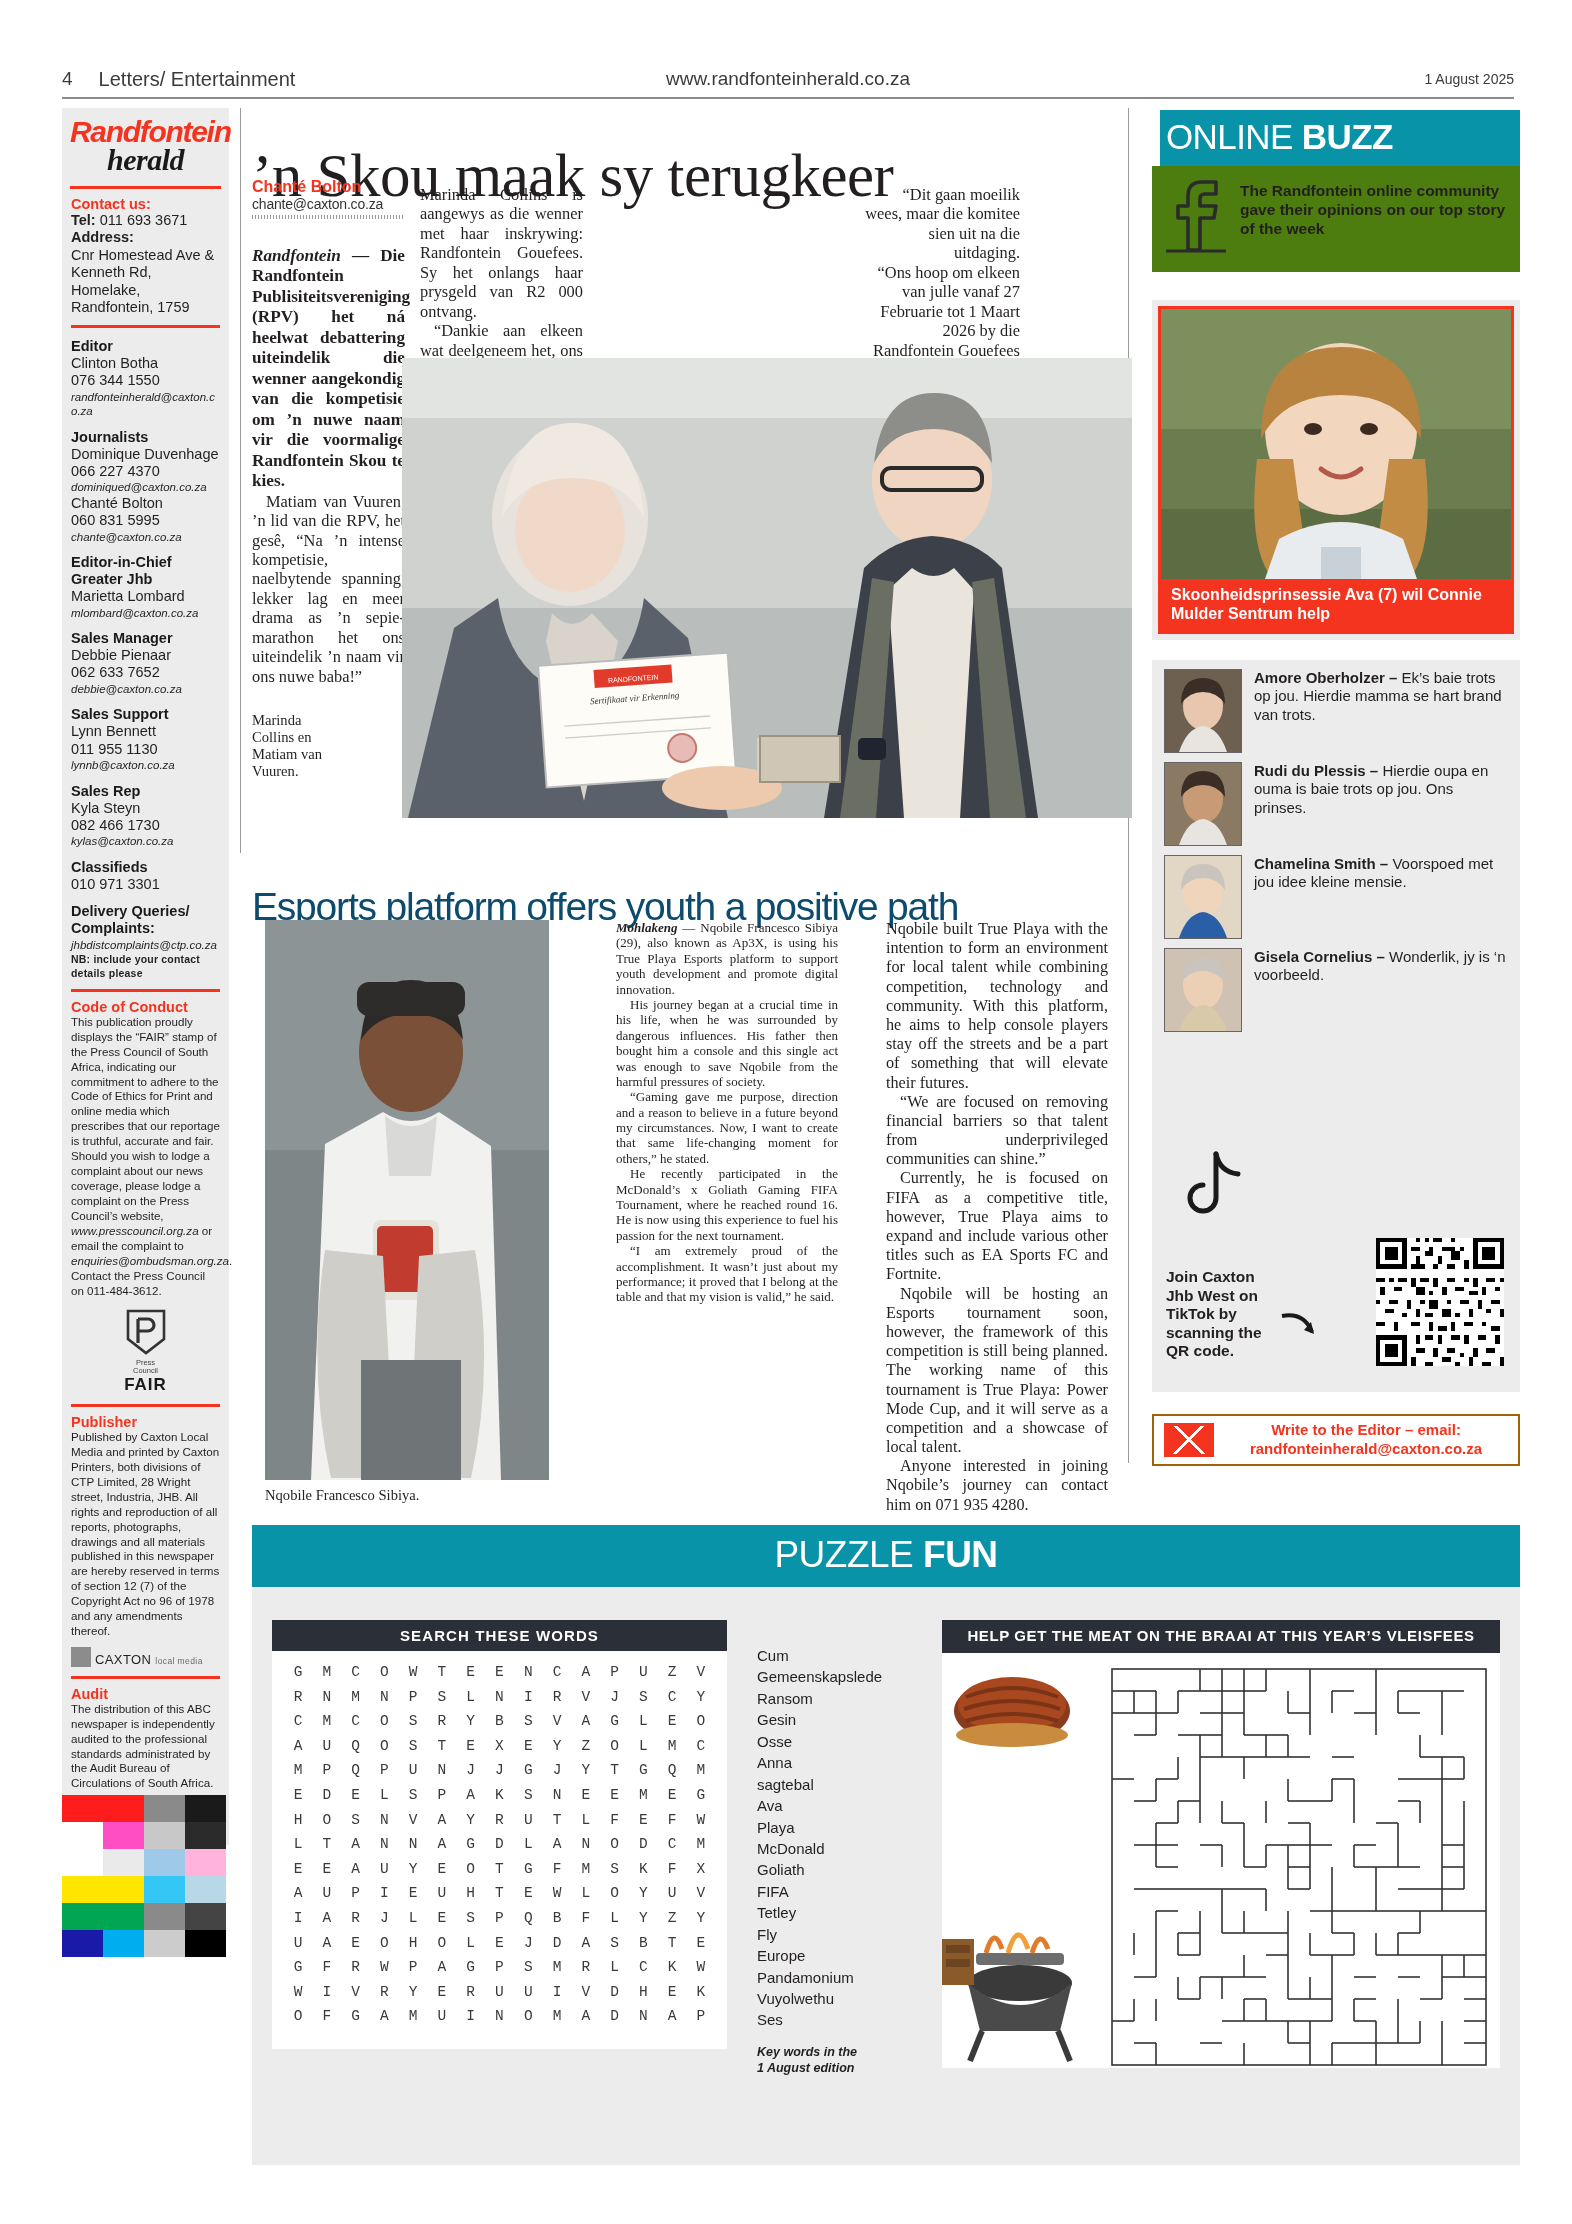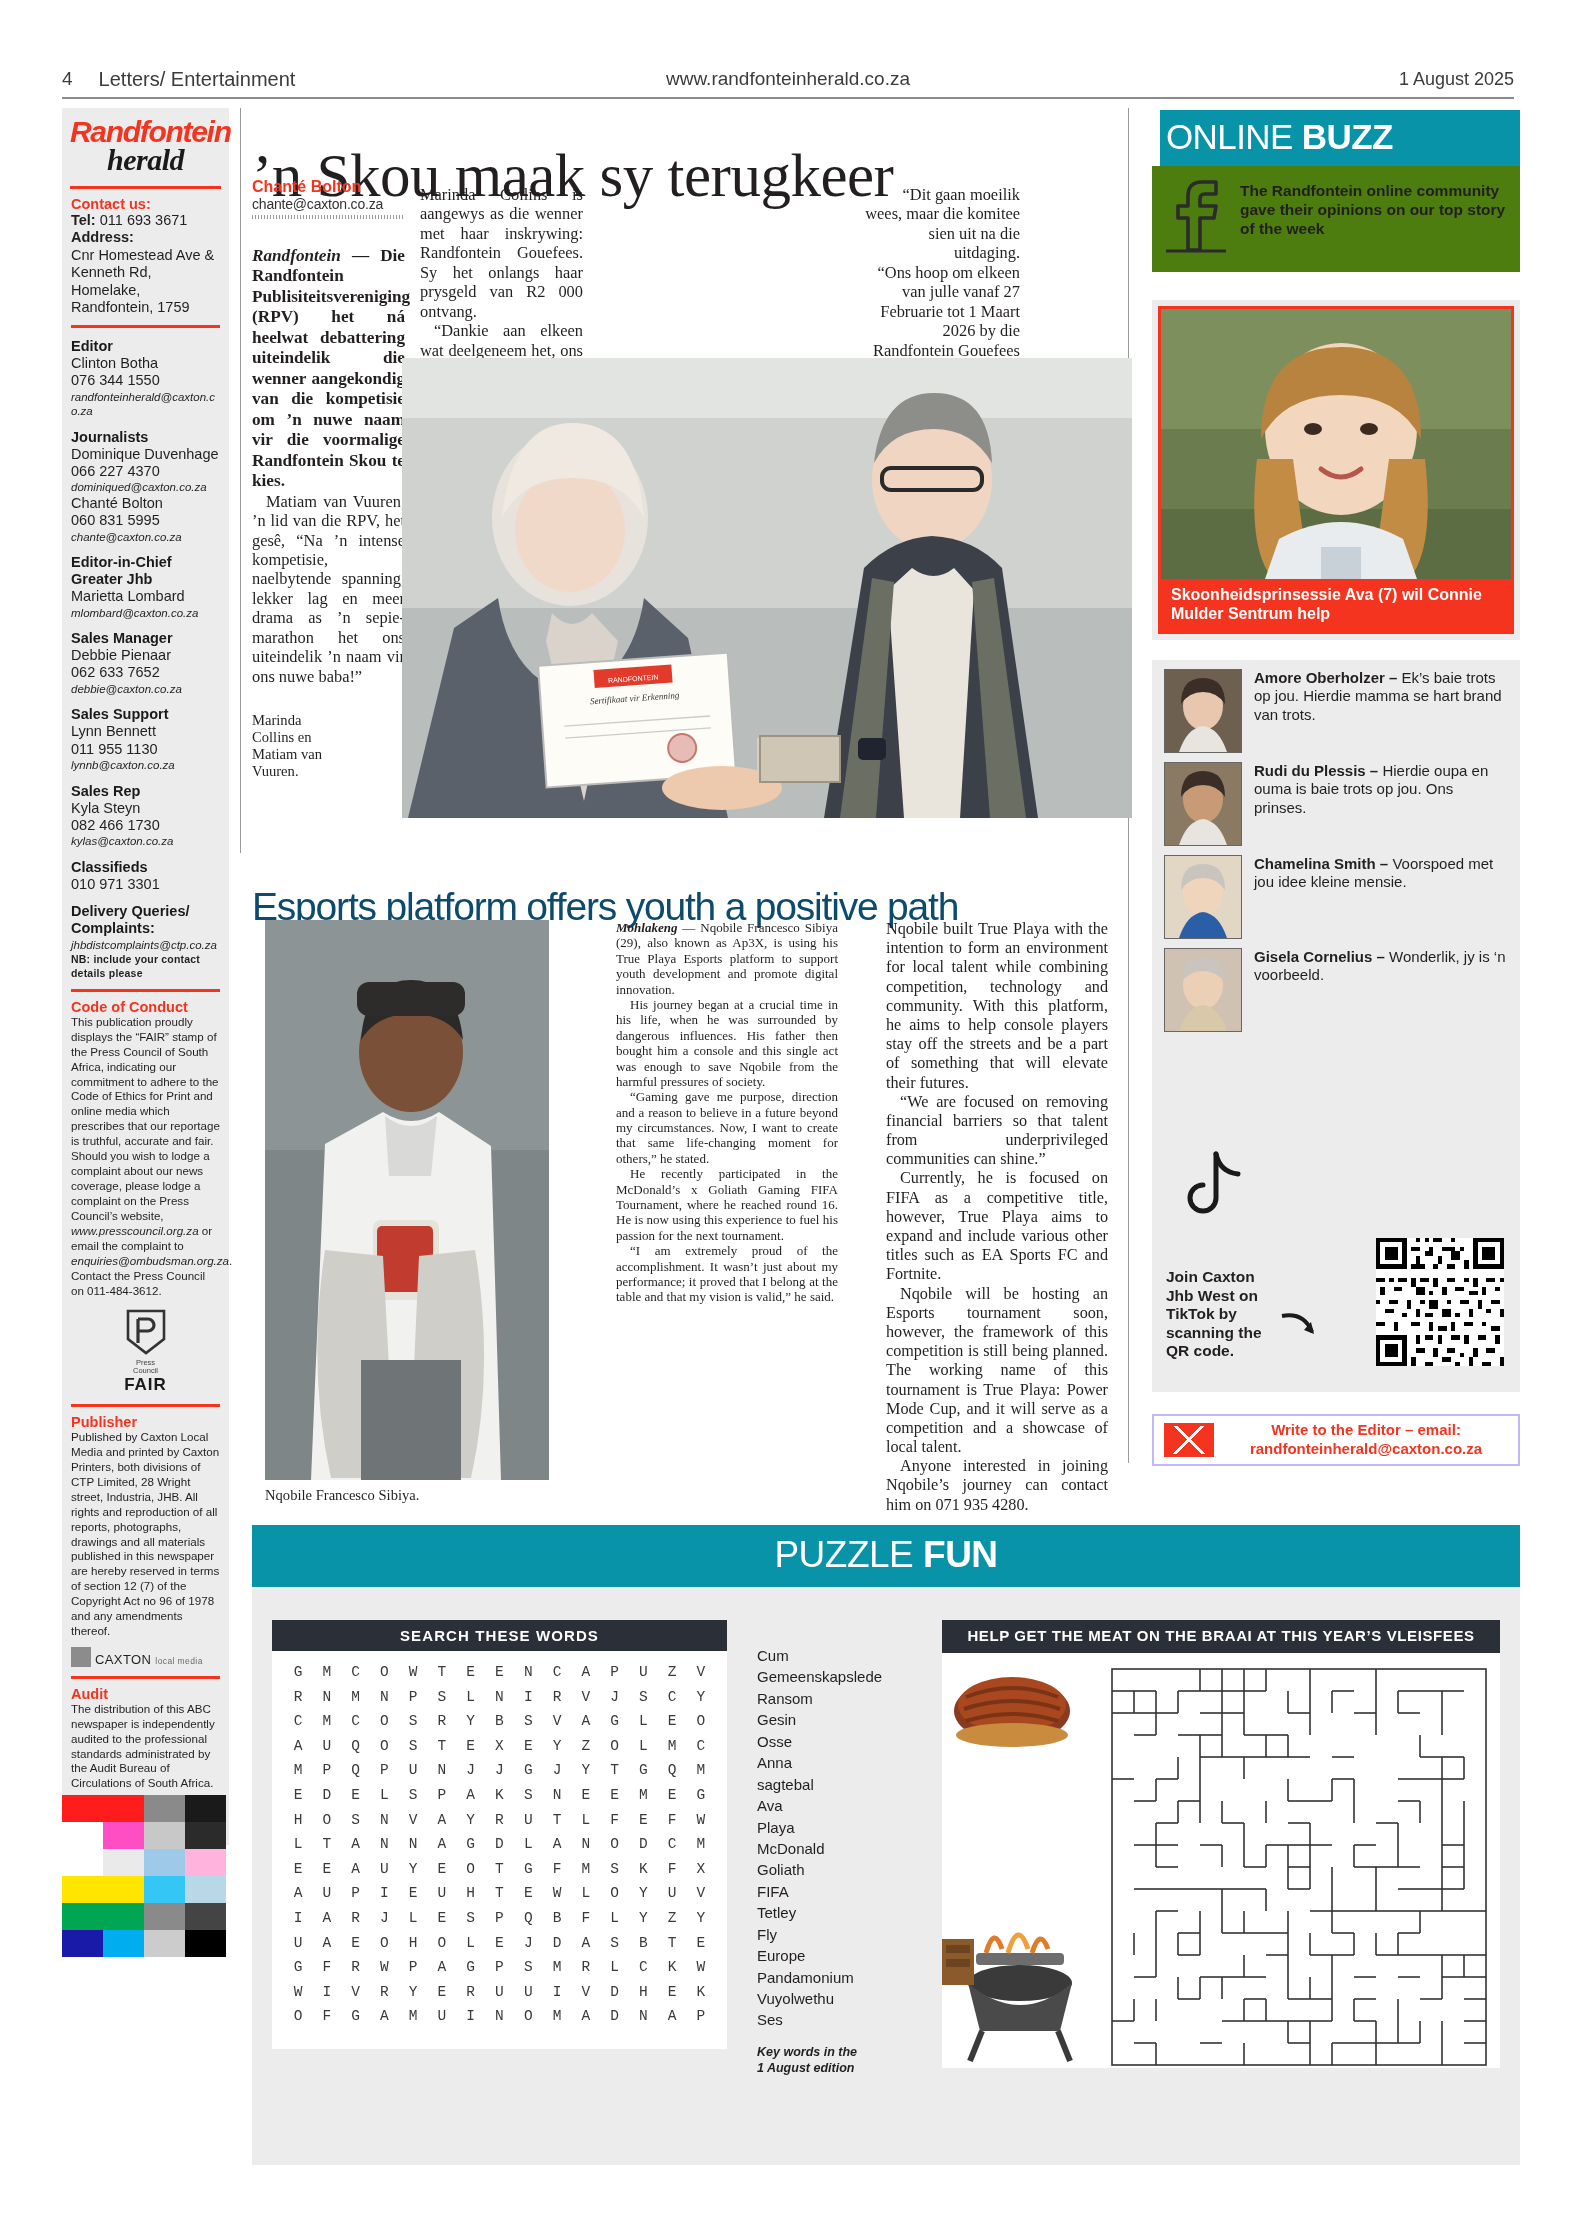--- a/index.html
+++ b/index.html
@@ -15,21 +15,21 @@
   .page { position:relative; width:1572px; height:2224px; }
 
   
   .topbar {
     position:absolute; left:62px; top:62px; width:1452px; height:34px;
     display:flex; align-items:center; font-size:19px; color:#3b3b3b;
   }
   .topbar .pg { font-size:19px; margin-right:26px; color:#3b3b3b;}
   .topbar .sect { font-size:20px; }
   .topbar .url { position:absolute; left:50%; transform:translateX(-50%); font-size:19px; }
-  .topbar .date { position:absolute; right:0; font-size:18px; }
+  .topbar .date { position:absolute; right:0; font-size:14px; }
   .rule-top { position:absolute; left:62px; top:97px; width:1452px; height:1.5px; background:#8b8b8b; }
 
   
   .sidebar {
     position:absolute; left:62px; top:108px; width:167px;
     background:#ececec; padding:0 0 8px 0;
   }
   .logo-box { background:#ececec; padding:10px 8px 6px 8px; text-align:center; }
   .logo-rand {
     font-family:"Liberation Sans", sans-serif;
@@ -112,21 +112,21 @@
   .cmt-img { width:78px; height:84px; flex:0 0 78px; border:1px solid #666; overflow:hidden; position:relative; }
   .cmt-txt { font-size:15px; line-height:1.22; }
   .cmt-txt b { font-weight:bold; }
   .hero-cap { background:#f4341f; color:#fff; font-weight:bold; font-size:16px; line-height:1.17; padding:7px 10px 8px 10px; }
 
   
   .tiktok { position:absolute; left:1152px; top:1212px; width:368px; height:180px; background:#ececec; }
   .tt-text { position:absolute; left:14px; top:56px; width:108px; font-size:15.5px; font-weight:bold; line-height:1.2; }
   .qr { position:absolute; right:16px; top:26px; width:128px; height:128px; background:#fff; }
   
-  .wte { position:absolute; left:1152px; top:1414px; width:368px; height:52px; border:2px solid #c4b5fd; display:flex; align-items:center; gap:10px; padding:0 10px; background:#fff; }
+  .wte { position:absolute; left:1152px; top:1414px; width:368px; height:52px; border:2px solid #a16207; display:flex; align-items:center; gap:10px; padding:0 10px; background:#fff; }
   .wte-env { width:50px; height:34px; background:#f4341f; position:relative; flex:0 0 50px; }
   .wte-env:after { content:""; position:absolute; left:4px; top:3px; width:42px; height:28px;
      background:linear-gradient(135deg,transparent 46%,#fff 46%,#fff 52%,transparent 52%),
                 linear-gradient(-135deg,transparent 46%,#fff 46%,#fff 52%,transparent 52%); }
   .wte-t { color:#f4341f; font-weight:bold; font-size:15px; line-height:1.25; text-align:center; flex:1; }
 
   
   .puzzle { position:absolute; left:252px; top:1525px; width:1268px; height:640px; background:#ececec; }
   .puzzle-head { background:#0893a8; color:#fff; font-size:37px; text-align:center; padding:9px 0 11px 0; letter-spacing:-0.5px; }
   .puzzle-head b { font-weight:bold; }

